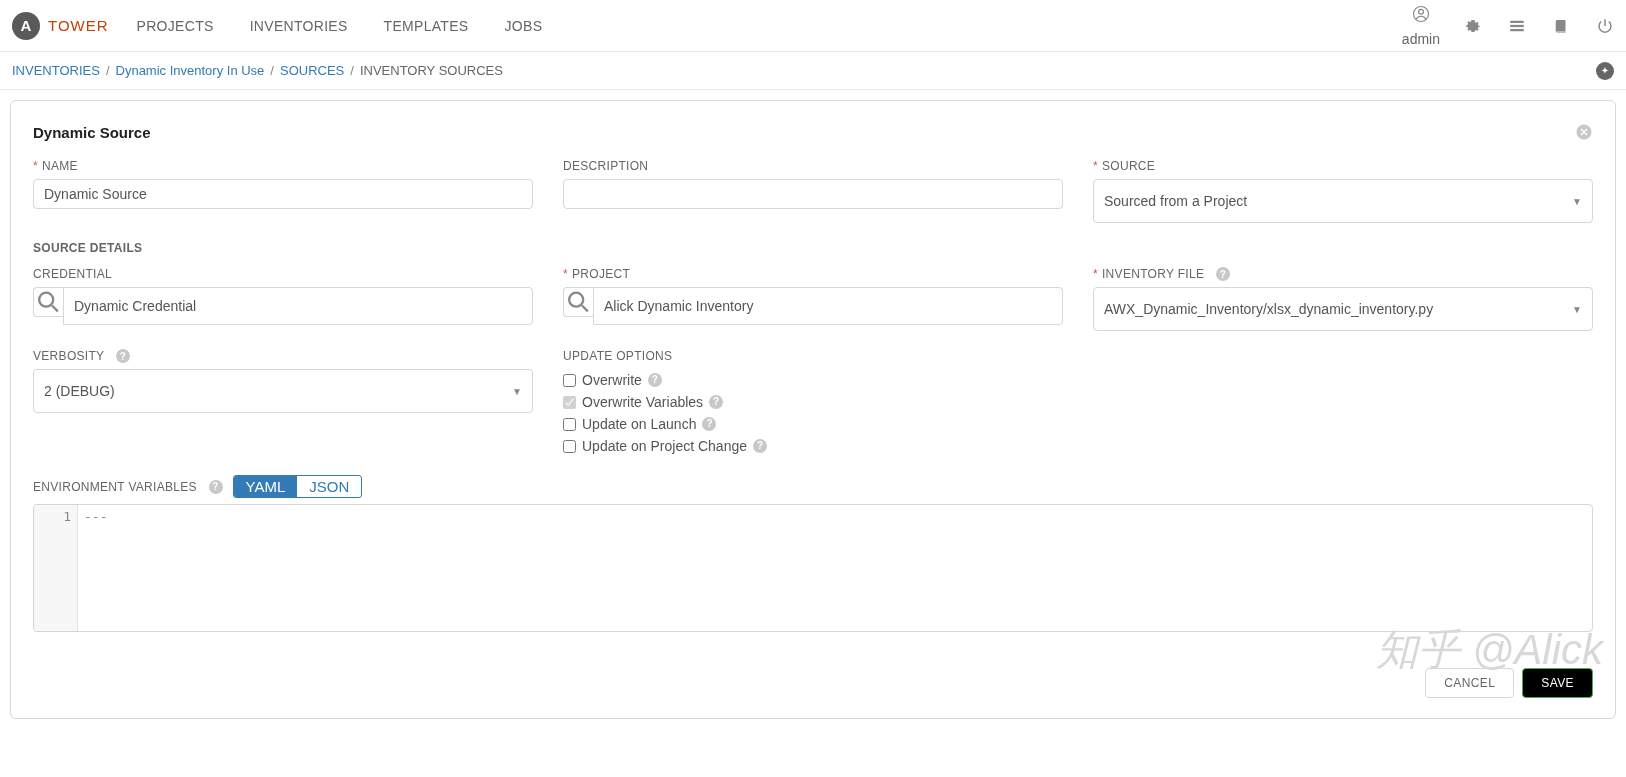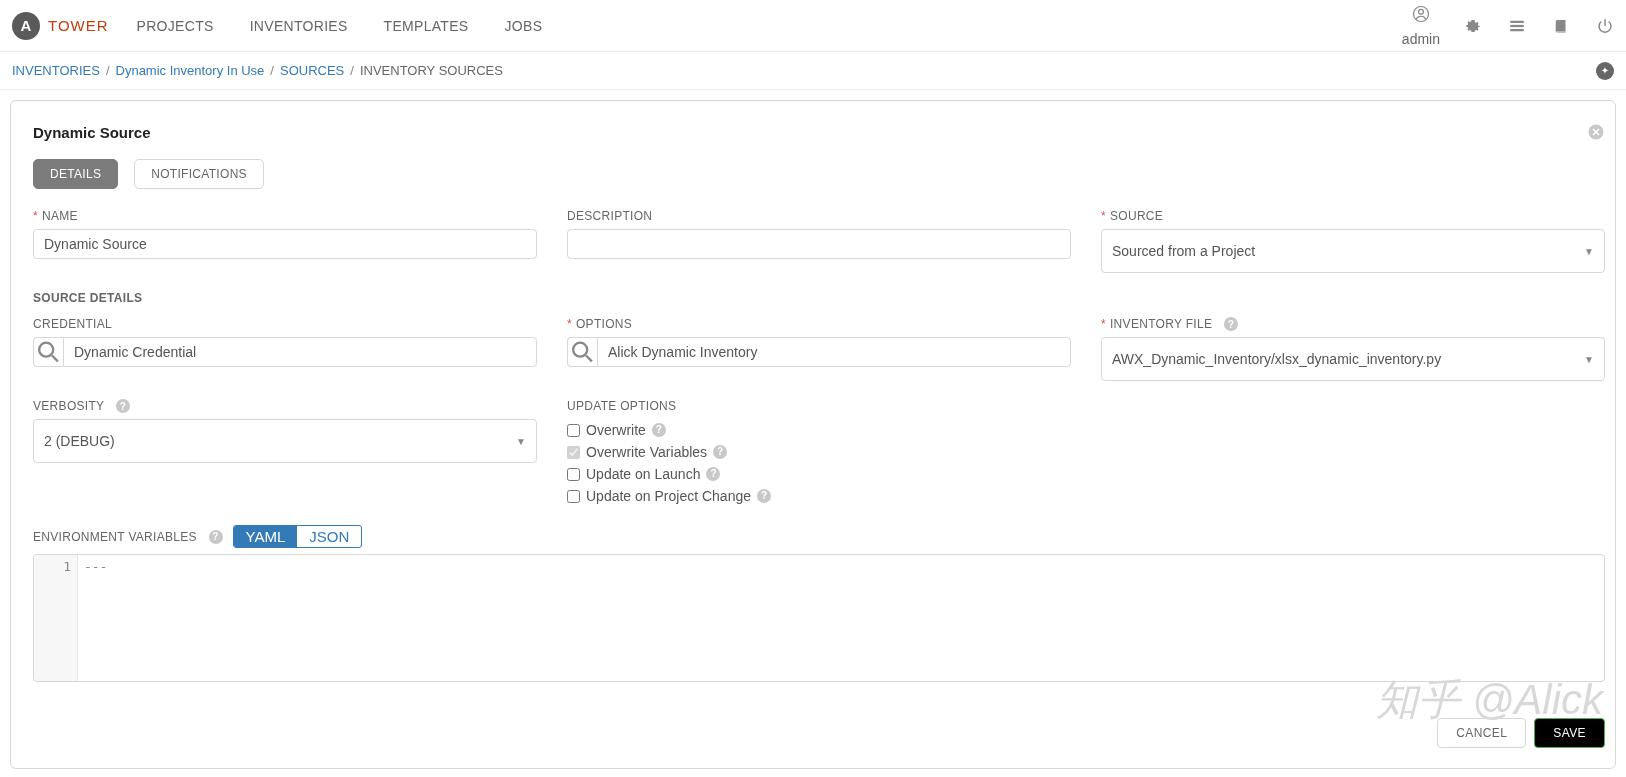--- a/index.html
+++ b/index.html
@@ -12,37 +12,37 @@
 .nav-link { color: #666; font-size: 14px; text-decoration: none; letter-spacing: 0.3px; cursor: pointer; }
 .spacer { flex: 1; }
 .user-area { display: flex; align-items: center; gap: 8px; color: #666; margin-right: 24px; flex-direction: column; }
 .top-icons { display: flex; gap: 26px; align-items: center; }
 .top-icon { width: 18px; height: 18px; color: #888; cursor: pointer; display:flex; align-items:center; justify-content:center; }
 .breadcrumb-bar { height: 38px; display: flex; align-items: center; padding: 0 12px; border-bottom: 1px solid #ebebeb; }
 .crumb-link { color: #337ab7; cursor: pointer; font-size: 13px; }
 .crumb-sep { margin: 0 6px; color: #888; font-size: 13px; }
 .crumb-cur { color: #666; font-size: 13px; }
 .pulse-icon { width: 18px; height: 18px; background: #666; border-radius: 50%; color:#fff; display:flex; align-items:center; justify-content:center; font-size:10px; cursor:pointer; }
-.panel { margin: 10px; border: 1px solid #d7d7d7; border-radius: 6px; padding: 22px 10px 20px 22px; position: relative; }
+.panel { margin: 10px; border: 1px solid #d7d7d7; border-radius: 6px; padding: 22px 22px 20px 22px; position: relative; }
 .panel-header { display: flex; justify-content: space-between; align-items: center; margin-bottom: 18px; }
 .panel-title { font-weight: 600; font-size: 15px; color: #222; }
 .close-btn { width: 18px; height: 18px; color: #c8c8c8; cursor: pointer; }
 .tabs { display: flex; gap: 16px; margin-bottom: 20px; }
 .tab { padding: 7px 16px; border: 1px solid #d7d7d7; border-radius: 5px; font-size: 12px; color: #666; background:#fff; cursor:pointer; letter-spacing:0.3px; }
 .tab.active { background: #7b7b7b; color: #fff; border-color:#7b7b7b; }
 .form-row { display: flex; gap: 30px; margin-bottom: 18px; }
 .form-col { flex: 1; display: flex; flex-direction: column; }
 .label { font-size: 12px; color: #666; letter-spacing: 0.3px; margin-bottom: 6px; display:flex; align-items:center; gap:4px; }
 .req { color: #d9534f; }
 .text-input { width: 100%; height: 30px; border: 1px solid #d7d7d7; border-radius: 4px; padding: 0 10px; font-size: 14px; color: #555; }
 .select { width: 100%; height: 44px; border: 1px solid #d7d7d7; border-radius: 4px; display:flex; align-items:center; justify-content:space-between; padding: 0 10px; font-size:14px; color:#555; cursor:pointer; }
 .select .caret { font-size: 10px; color:#888; }
 .lookup { display: flex; width:100%; }
 .lookup-btn { width: 30px; height: 30px; border: 1px solid #d7d7d7; border-right: none; border-radius: 4px 0 0 4px; display:flex; align-items:center; justify-content:center; background:#fff; cursor:pointer; color:#888; }
-.lookup-input { flex:1; height:30px; border:1px solid #d7d7d7; border-radius: 0 4px 4px 0; padding:0 10px; font-size:14px; color:#555; }
+.lookup-input { flex:1; height:38px; border:1px solid #d7d7d7; border-radius: 0 4px 4px 0; padding:0 10px; font-size:14px; color:#555; }
 .section-label { font-size: 12px; color: #666; letter-spacing: 0.3px; font-weight:600; margin-bottom: 12px; margin-top: 4px; }
 .help-icon { display:inline-flex; width:14px; height:14px; border-radius:50%; background:#c8c8c8; color:#fff; align-items:center; justify-content:center; font-size:10px; font-weight:600; cursor:help; }
 .checkbox-row { display:flex; align-items:center; gap:6px; line-height: 22px; font-size:14px; color:#555; }
 .checkbox-row input { width:13px; height:13px; }
 .env-row { display:flex; align-items:center; gap:10px; margin-bottom: 6px; margin-top: 4px; }
 .format-toggle { display:flex; border:1px solid #337ab7; border-radius:3px; overflow:hidden; }
 .format-opt { padding: 2px 12px; font-size: 15px; color:#337ab7; cursor:pointer; }
 .format-opt.active { background:#337ab7; color:#fff; }
 .code-area { border: 1px solid #d7d7d7; border-radius: 4px; height: 128px; display:flex; font-family: Menlo, Consolas, monospace; font-size: 13px; }
 .gutter { width: 44px; background: #f7f7f7; border-right: 1px solid #e5e5e5; text-align:right; padding: 4px 6px 0 0; color:#888; border-radius:4px 0 0 4px;}
@@ -123,24 +123,20 @@
   <div class="panel-header">
     <div class="panel-title">Dynamic Source</div>
     <span class="close-btn">
       <svg viewBox="0 0 24 24" fill="#c8c8c8">
           <circle cx="12" cy="12" r="10"></circle>
           <path d="M8 8l8 8M16 8l-8 8" stroke="#fff" stroke-width="2"></path>
         </svg>
     </span>
   </div>
 
-  <div class="tabs">
-    <div class="tab active">DETAILS</div>
-    <div class="tab">NOTIFICATIONS</div>
-  </div>
 
   <div class="form-row">
     <div class="form-col">
       <div class="label">
           <span class="req">*</span>
           <span>NAME</span>
         </div>
       <input class="text-input" value="Dynamic Source" style="">
     </div>
     <div class="form-col">
@@ -174,21 +170,21 @@
               <circle cx="10" cy="10" r="6"></circle>
               <path d="M15 15l5 5"></path>
             </svg>
         </div>
         <input class="lookup-input" value="Dynamic Credential" style="">
       </div>
     </div>
     <div class="form-col">
       <div class="label">
           <span class="req">*</span>
-          <span>OPTIONS</span>
+          <span>PROJECT</span>
         </div>
       <div class="lookup">
         <div class="lookup-btn">
           <svg viewBox="0 0 24 24" width="14" height="14" fill="none" stroke="#888" stroke-width="2">
               <circle cx="10" cy="10" r="6"></circle>
               <path d="M15 15l5 5"></path>
             </svg>
         </div>
         <input class="lookup-input" value="Alick Dynamic Inventory" style="">
       </div>

